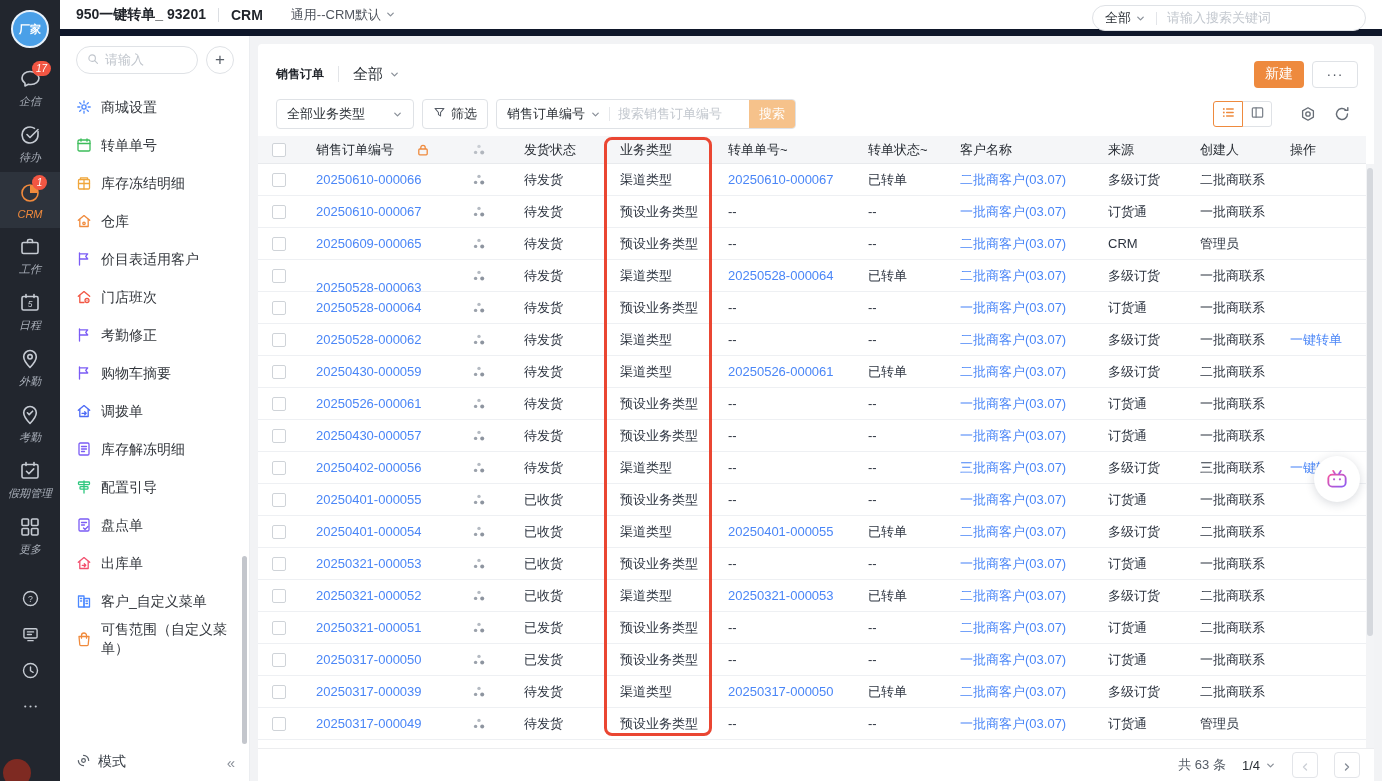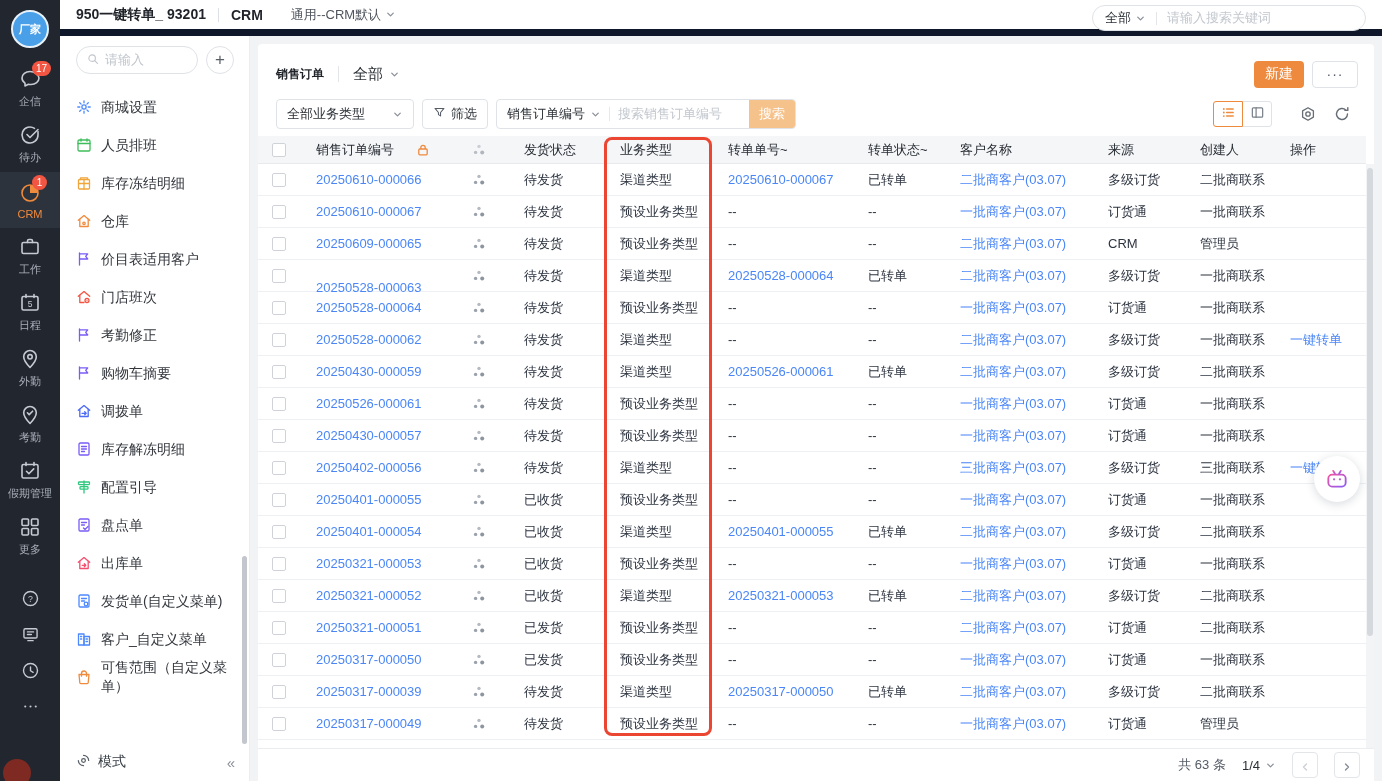--- a/index.html
+++ b/index.html
@@ -6,21 +6,21 @@
   html,body { width:1382px; height:781px; overflow:hidden; position:relative;
     font-family:"Liberation Sans","DejaVu Sans",sans-serif; background:#f2f3f5; }
 
   
   .rail { position:absolute; left:0; top:0; width:60px; height:781px; background:#22262e; z-index:40;
     display:flex; flex-direction:column; align-items:center; }
   .rail-avatar { margin:10px 0 12px; width:38px; height:38px; border-radius:50%;
     background:#4aa0e8; border:2px solid #e8f2fb; color:#fff; font-size:11px; font-weight:bold;
     display:flex; align-items:center; justify-content:center; cursor:pointer; }
   .rail-item { width:60px; height:56px; display:flex; flex-direction:column; align-items:center;
-    justify-content:center; color:#c6cbd3; cursor:pointer; position:relative; }
+    justify-content:center; color:#c6cbd3; cursor:pointer; position:relative;font-style:italic; }
   .rail-item .ri-ico { width:24px; height:24px; position:relative; }
   .rail-item .ri-ico svg { width:24px; height:24px; display:block; }
   .rail-item .ri-label { font-size:11px; margin-top:3px; color:#a9afb9; white-space:nowrap; }
   .rail-item.active { background:#2d333c; color:#f08a3c; }
   .rail-item.active .ri-label { color:#f08a3c; }
   .badge { position:absolute; top:-6px; left:14px; background:#f25643; color:#fff; font-size:10px;
     min-width:15px; height:15px; line-height:15px; text-align:center; border-radius:8px; padding:0 4px; }
   .rail-utils { margin-top:18px; display:flex; flex-direction:column; align-items:center; }
   .rail-util { width:32px; height:32px; margin-bottom:4px; display:flex; align-items:center; justify-content:center;
     color:#c6cbd3; cursor:pointer; }
@@ -312,21 +312,21 @@
         </span>
         <span class="sb-label">商城设置</span>
       </div>
       <div class="sb-item">
         <span class="sb-ico" style="color:#3dbd5b">
           <svg viewBox="0 0 16 16" fill="none" stroke="currentColor" stroke-width="1.3" stroke-linecap="round" stroke-linejoin="round">
             <rect x="2" y="3" width="12" height="11" rx="1.3"></rect>
             <path d="M5 1.8v2.4M11 1.8v2.4M2 6.5h12"></path>
           </svg>
         </span>
-        <span class="sb-label">人员排班</span>
+        <span class="sb-label">转单单号</span>
       </div>
       <div class="sb-item">
         <span class="sb-ico" style="color:#f0a63a">
           <svg viewBox="0 0 16 16" fill="none" stroke="currentColor" stroke-width="1.3" stroke-linecap="round" stroke-linejoin="round">
             <rect x="2.5" y="4.5" width="11" height="9.5" rx="1"></rect>
             <path d="M2.5 8.5h11M8 4.5v9.5"></path>
             <path d="M4.5 4.5V2.8h7v1.7"></path>
           </svg>
         </span>
         <span class="sb-label">库存冻结明细</span>
@@ -420,30 +420,20 @@
       </div>
       <div class="sb-item">
         <span class="sb-ico" style="color:#f2506e">
           <svg viewBox="0 0 16 16" fill="none" stroke="currentColor" stroke-width="1.3" stroke-linecap="round" stroke-linejoin="round">
             <path d="M2.3 7.3L8 2.6l5.7 4.7"></path>
             <path d="M3.8 6.5v7h8.4v-7"></path>
             <path d="M6.2 10.3h3.6M8.3 8.8l1.5 1.5-1.5 1.5"></path>
           </svg>
         </span>
         <span class="sb-label">出库单</span>
-      </div>
-      <div class="sb-item">
-        <span class="sb-ico" style="color:#4c88ff">
-          <svg viewBox="0 0 16 16" fill="none" stroke="currentColor" stroke-width="1.3" stroke-linecap="round" stroke-linejoin="round">
-            <rect x="3" y="2" width="10" height="12" rx="1.2"></rect>
-            <path d="M5.5 5.5h5M5.5 8h3"></path>
-            <circle cx="10" cy="11" r="1.8"></circle>
-          </svg>
-        </span>
-        <span class="sb-label">发货单(自定义菜单)</span>
       </div>
       <div class="sb-item">
         <span class="sb-ico" style="color:#4c88ff">
           <svg viewBox="0 0 16 16" fill="none" stroke="currentColor" stroke-width="1.3" stroke-linecap="round" stroke-linejoin="round">
             <rect x="2.5" y="3" width="5.5" height="11"></rect>
             <rect x="8" y="5.5" width="5.5" height="8.5"></rect>
             <path d="M4.5 5.5h1.2M4.5 8h1.2M10 8h1.5M10 10.5h1.5"></path>
           </svg>
         </span>
         <span class="sb-label">客户_自定义菜单</span>

